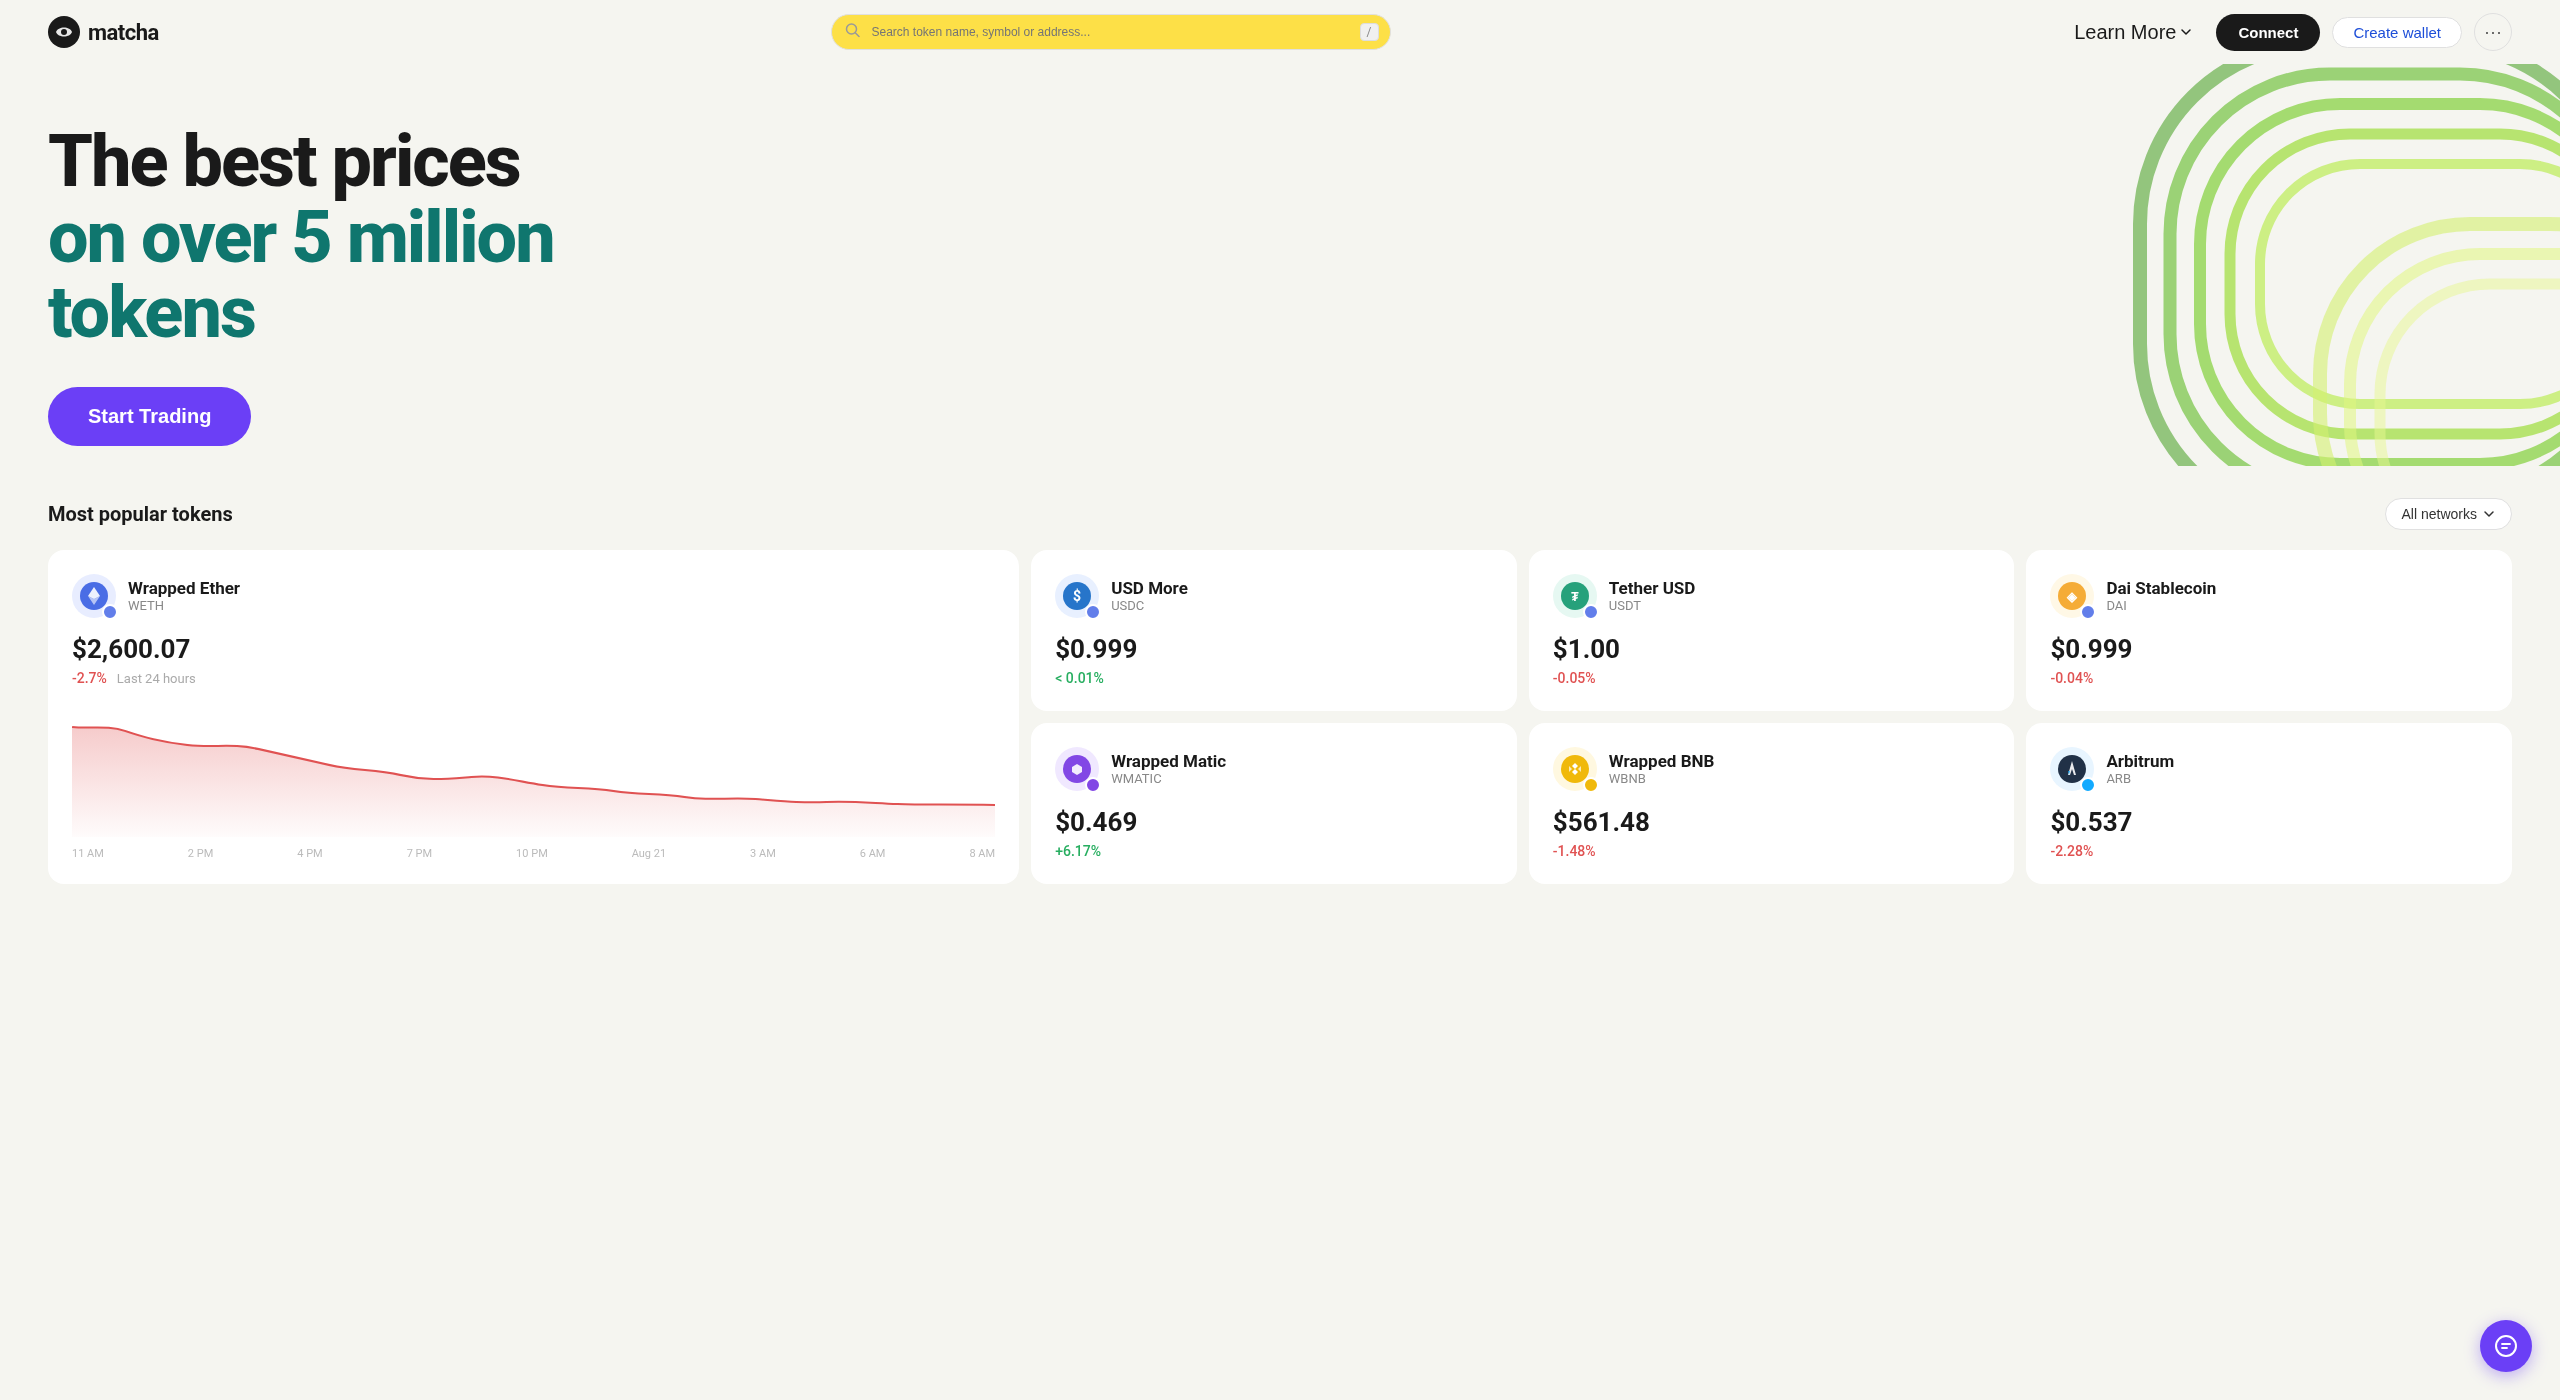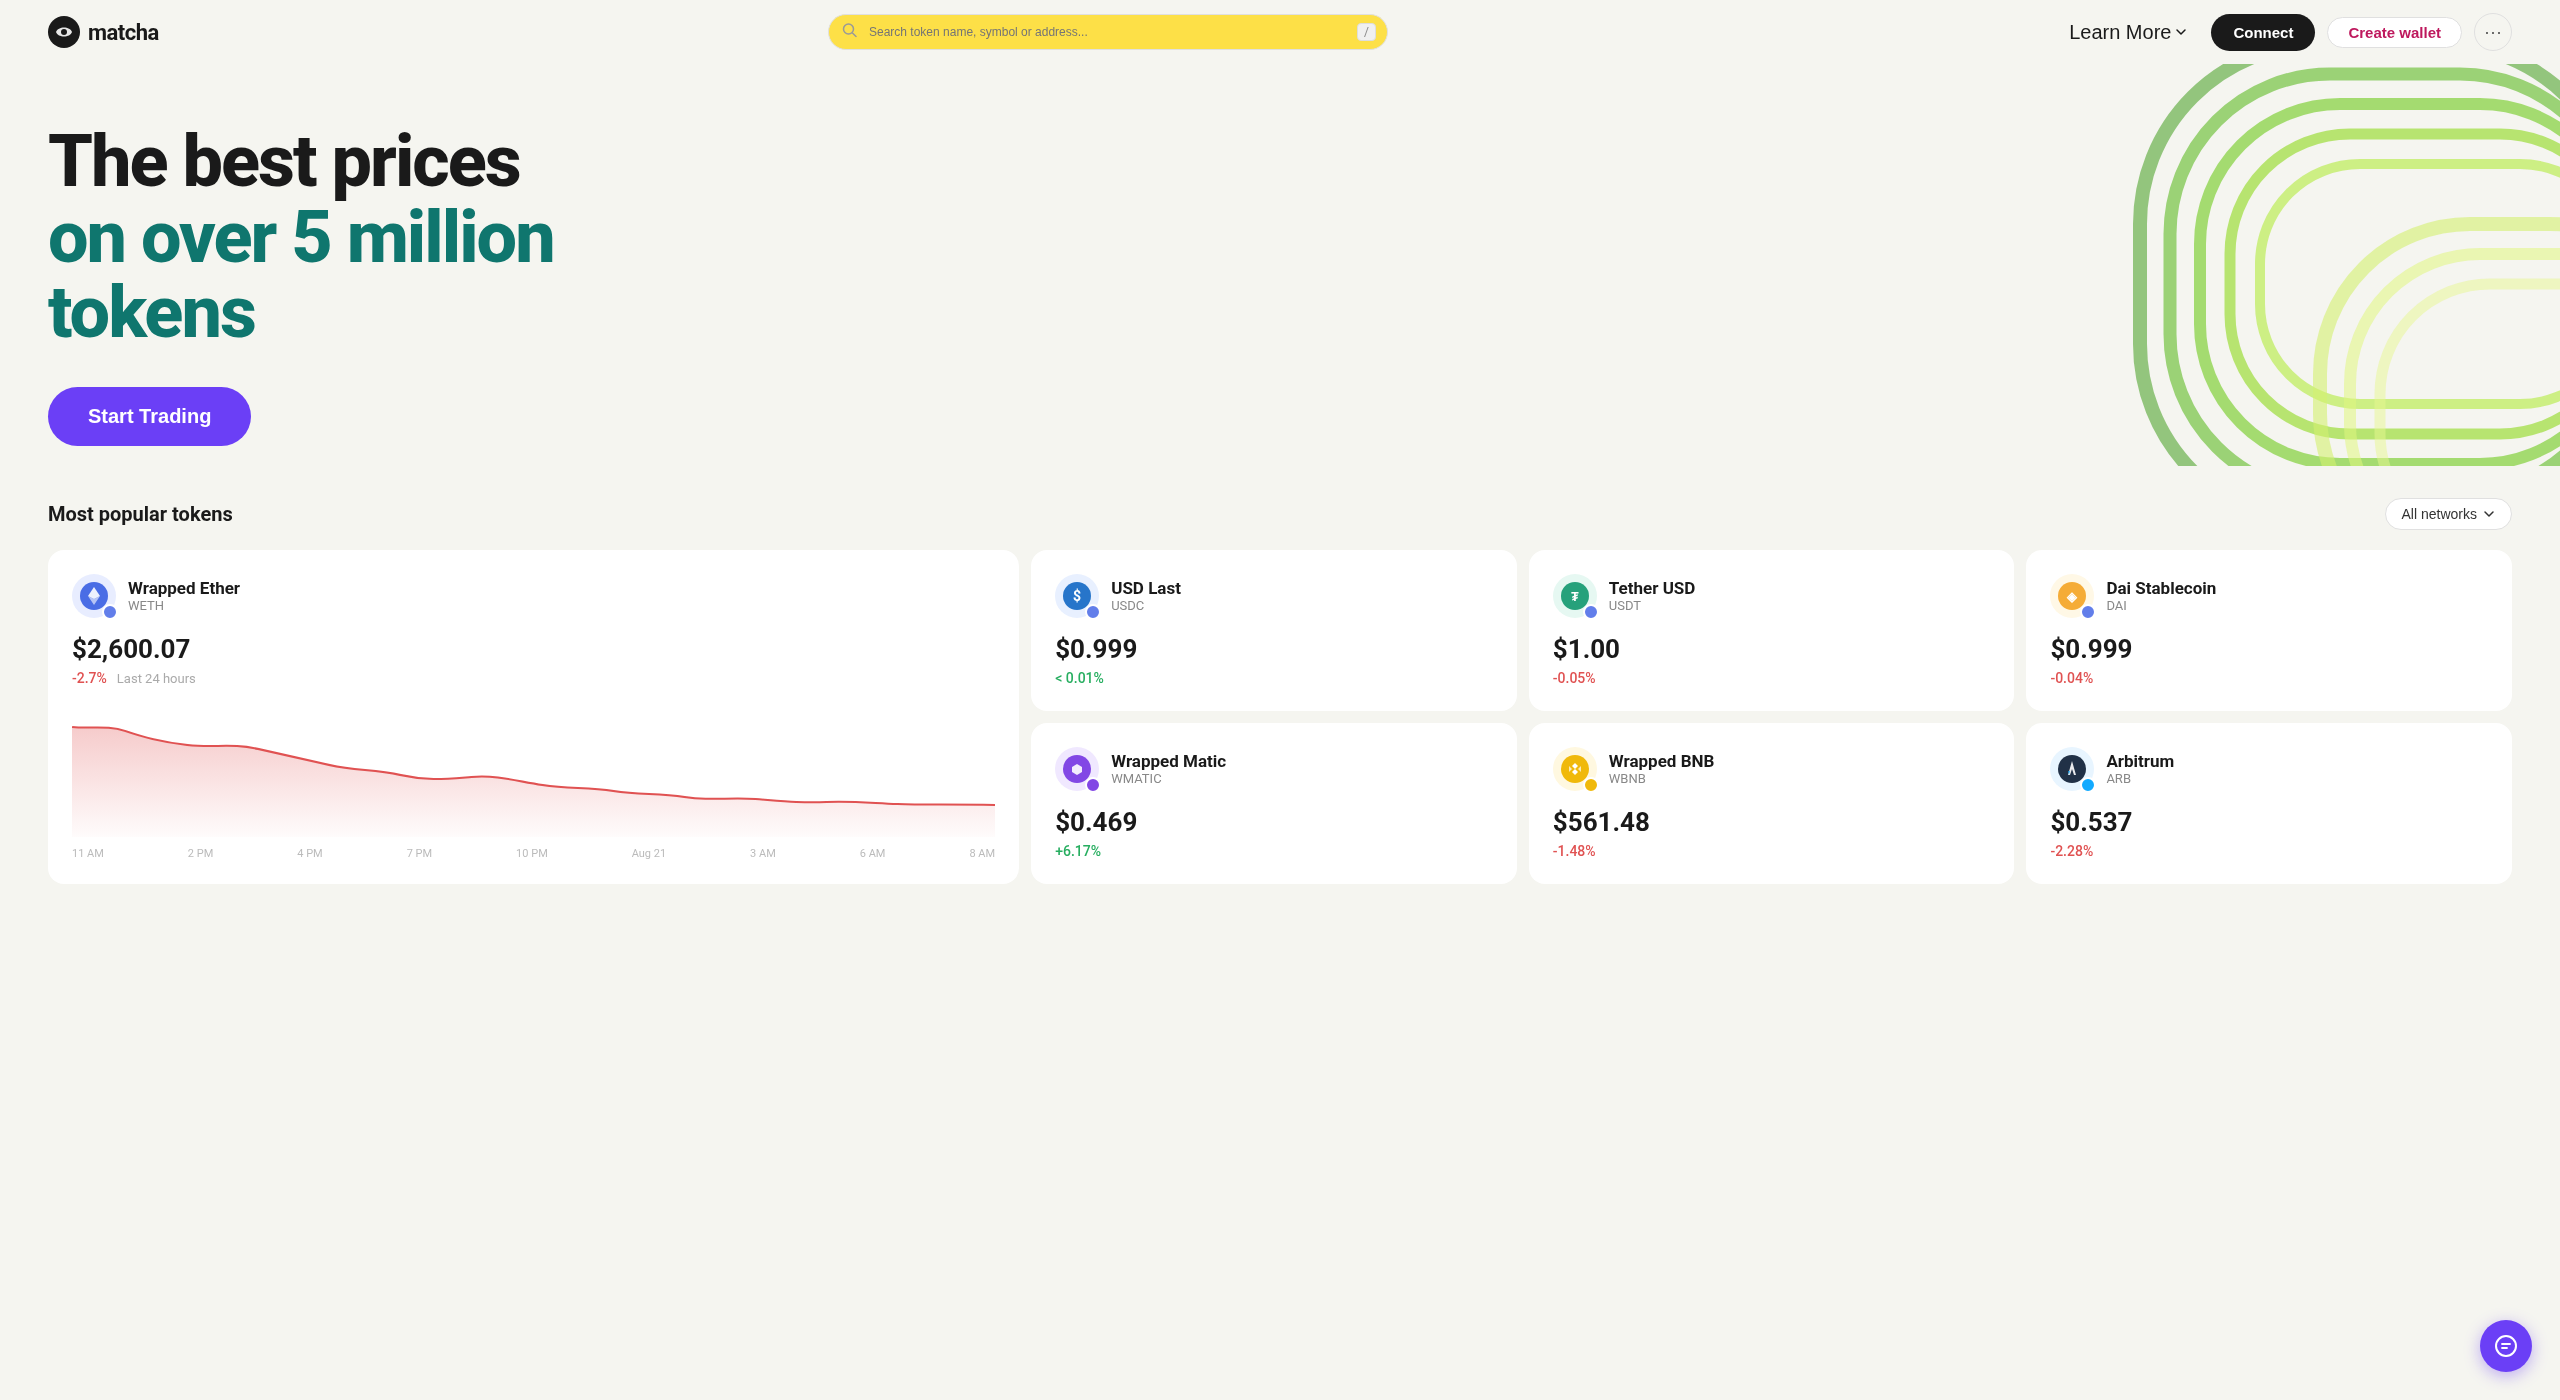--- a/index.html
+++ b/index.html
@@ -95,26 +95,26 @@
       color: #fff;
       border: none;
       border-radius: 24px;
       padding: 10px 22px;
       font-size: 15px;
       font-weight: 600;
       cursor: pointer;
     }
     .create-wallet-btn {
       background: #fff;
-      color: #be185d;
+      color: #1d4ed8;
       border: 1.5px solid #e0e0e0;
       border-radius: 24px;
       padding: 6px 20px;
       font-size: 15px;
-      font-weight: 700;
+      font-weight: 400;
       cursor: pointer;
     }
     .more-btn {
       background: none;
       border: 1.5px solid #e0e0e0;
       border-radius: 50%;
       width: 38px;
       height: 38px;
       display: flex;
       align-items: center;
@@ -431,21 +431,21 @@
     <div class="token-card">
       <div class="token-header">
         <div class="token-icon" style="background:#e8f0ff;">
           <svg width="28" height="28" viewBox="0 0 28 28" fill="none">
               <circle cx="14" cy="14" r="14" fill="#2775ca"></circle>
               <text x="14" y="19" text-anchor="middle" fill="white" font-size="14" font-weight="bold">$</text>
             </svg>
           <div class="token-icon-network" style="background:#627eea;"></div>
         </div>
         <div>
-          <div class="token-name">USD Last</div>
+          <div class="token-name">USD More</div>
           <div class="token-symbol">USDC</div>
         </div>
       </div>
       <div class="token-price">$0.999</div>
       <div>
         <span class="token-change positive">&lt; 0.01%</span>
       </div>
     </div>
 
     <div class="token-card">

